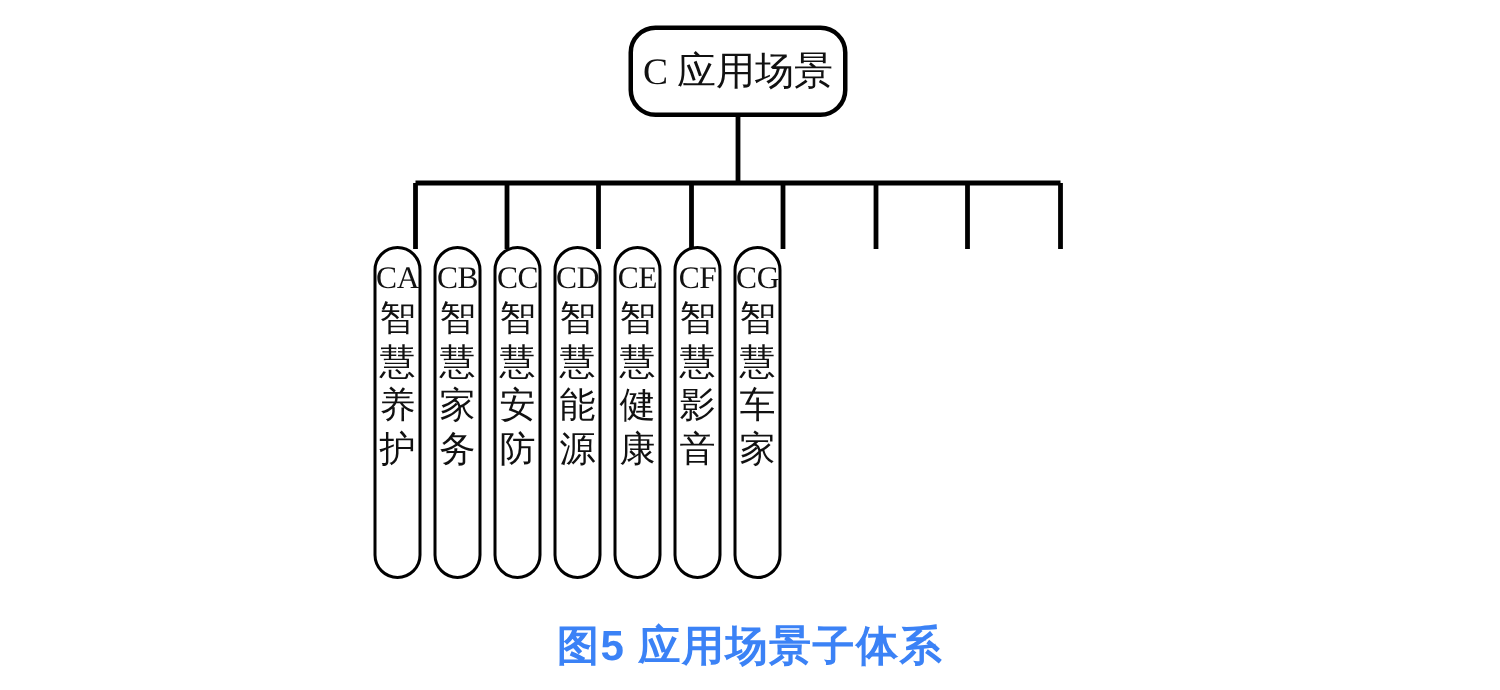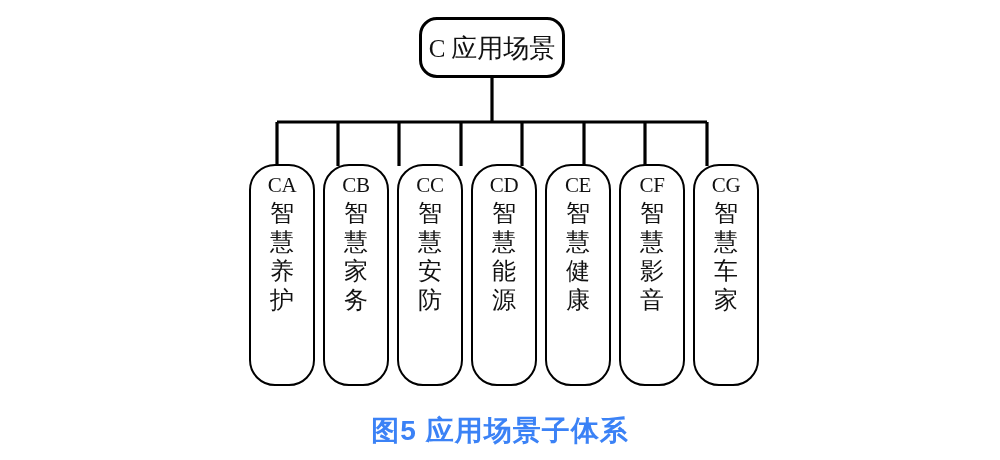--- a/index.html
+++ b/index.html
@@ -69,21 +69,21 @@
     left: 249px;
     top: 164px;
     width: 512px;
     height: 222px;
     display: flex;
     flex-direction: row;
     gap: 8px;
   }
   .leaf-node {
     box-sizing: border-box;
-    width: 66px;
+    width: 32px;
     height: 222px;
     border: 2.6px solid #000000;
     border-radius: 26px;
     background: #ffffff;
     display: flex;
     flex-direction: column;
     align-items: center;
     padding-top: 7px;
   }
   .leaf-code {

